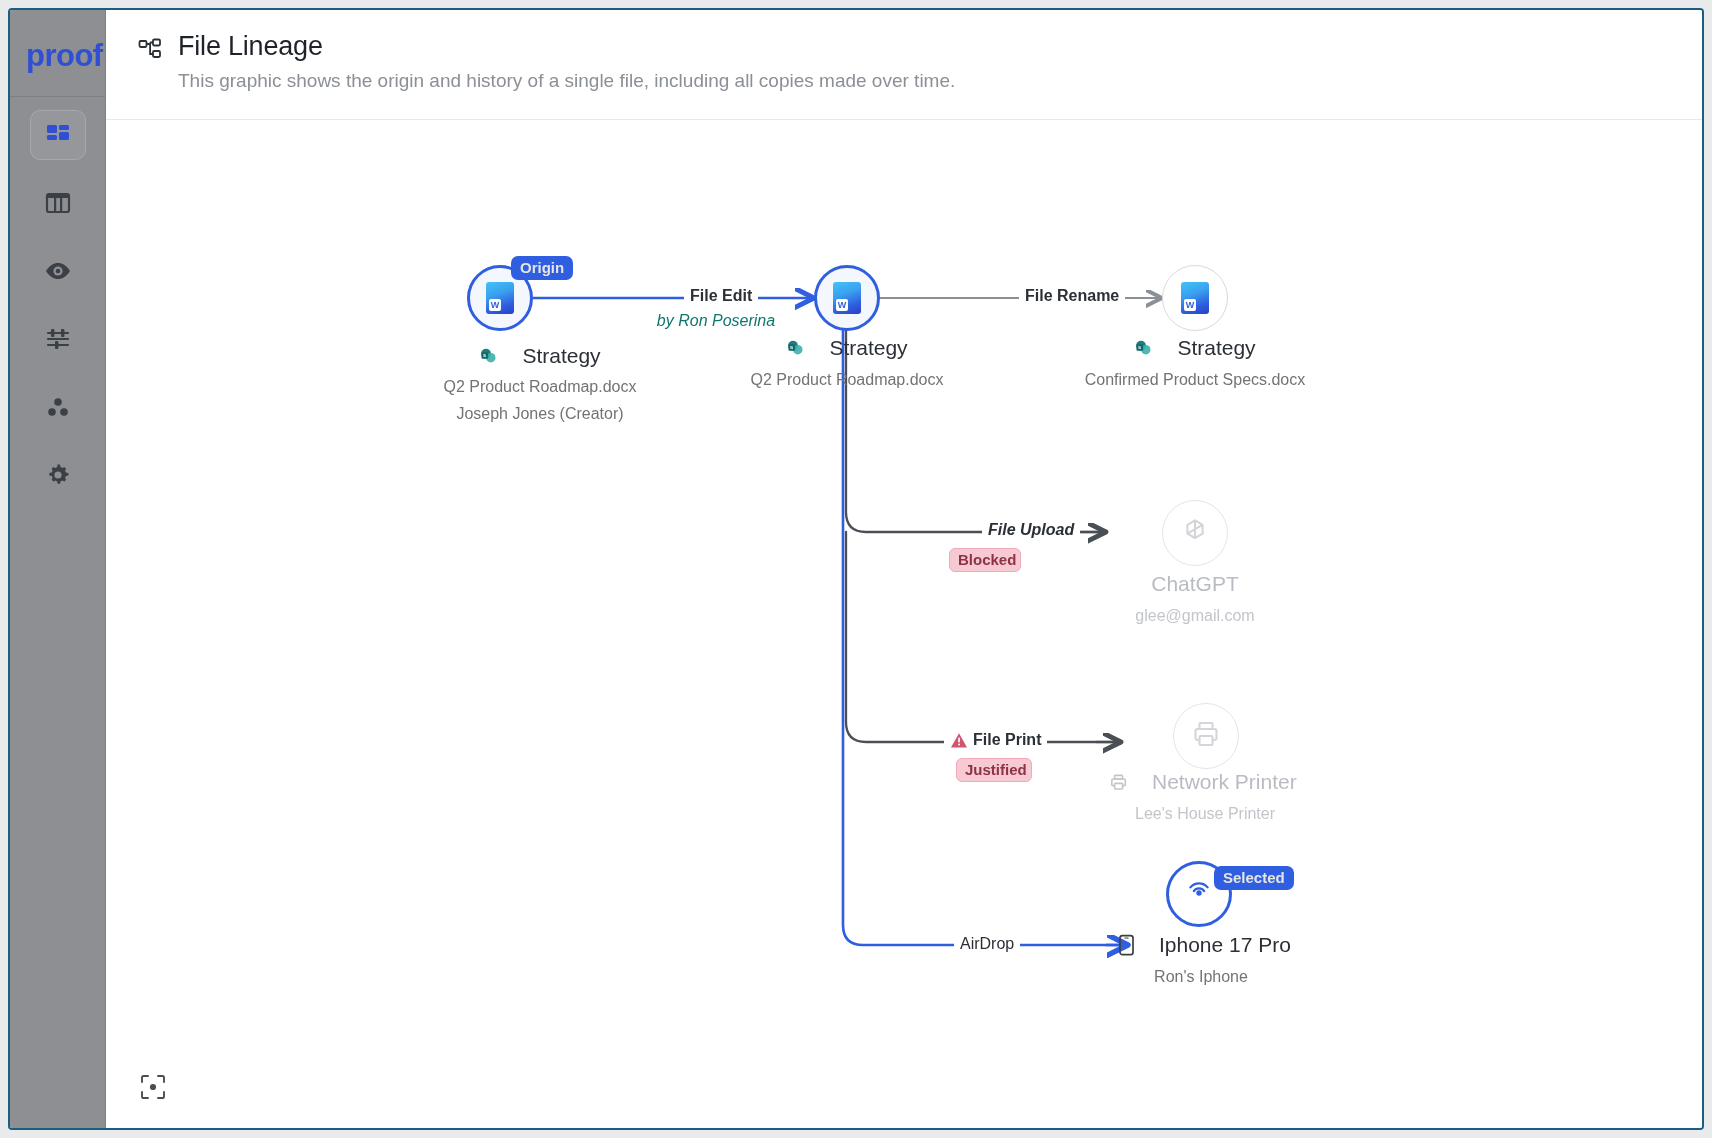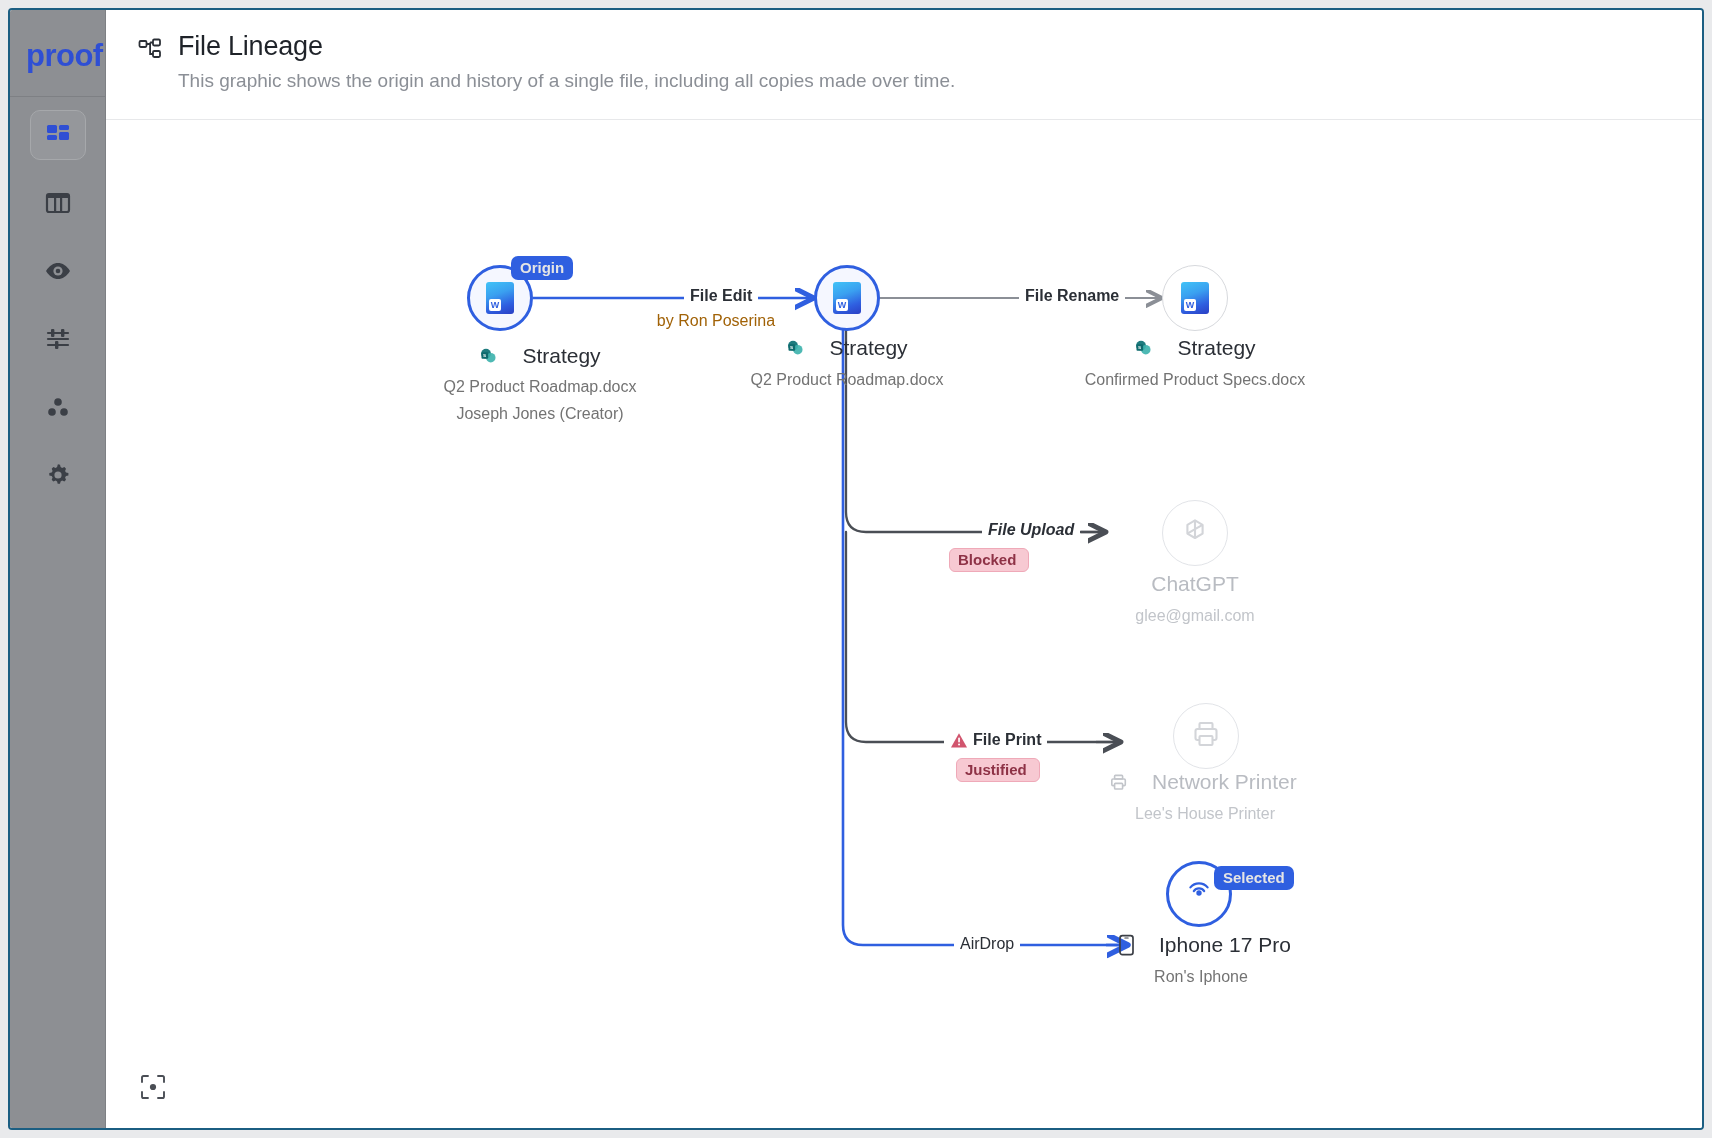--- a/index.html
+++ b/index.html
@@ -154,32 +154,33 @@
     white-space: nowrap;
     background: #ffffff;
     padding: 0 6px;
     display: flex;
     align-items: center;
     gap: 5px;
   }
   .edge-sub {
     position: absolute;
     font-size: 16px;
-    color: #a16207;
-    white-space: nowrap;
+    color: #0f766e;
+    white-space: nowrap;
+    font-style: italic;
   }
   .status-chip {
     position: absolute;
     font-size: 15px;
     font-weight: 700;
     color: #8e3246;
     background: #f7c9d2;
     border: 1px solid #efa9b8;
     border-radius: 6px;
-    padding: 2px 12px 3px 8px;
+    padding: 2px 4px 3px 8px;
     white-space: nowrap;
   }
   #fit-btn {
     position: absolute;
     left: 30px; bottom: 22px;
     width: 34px; height: 34px;
     display: flex; align-items: center; justify-content: center;
   }
   .word-doc {
     width: 28px; height: 32px;

